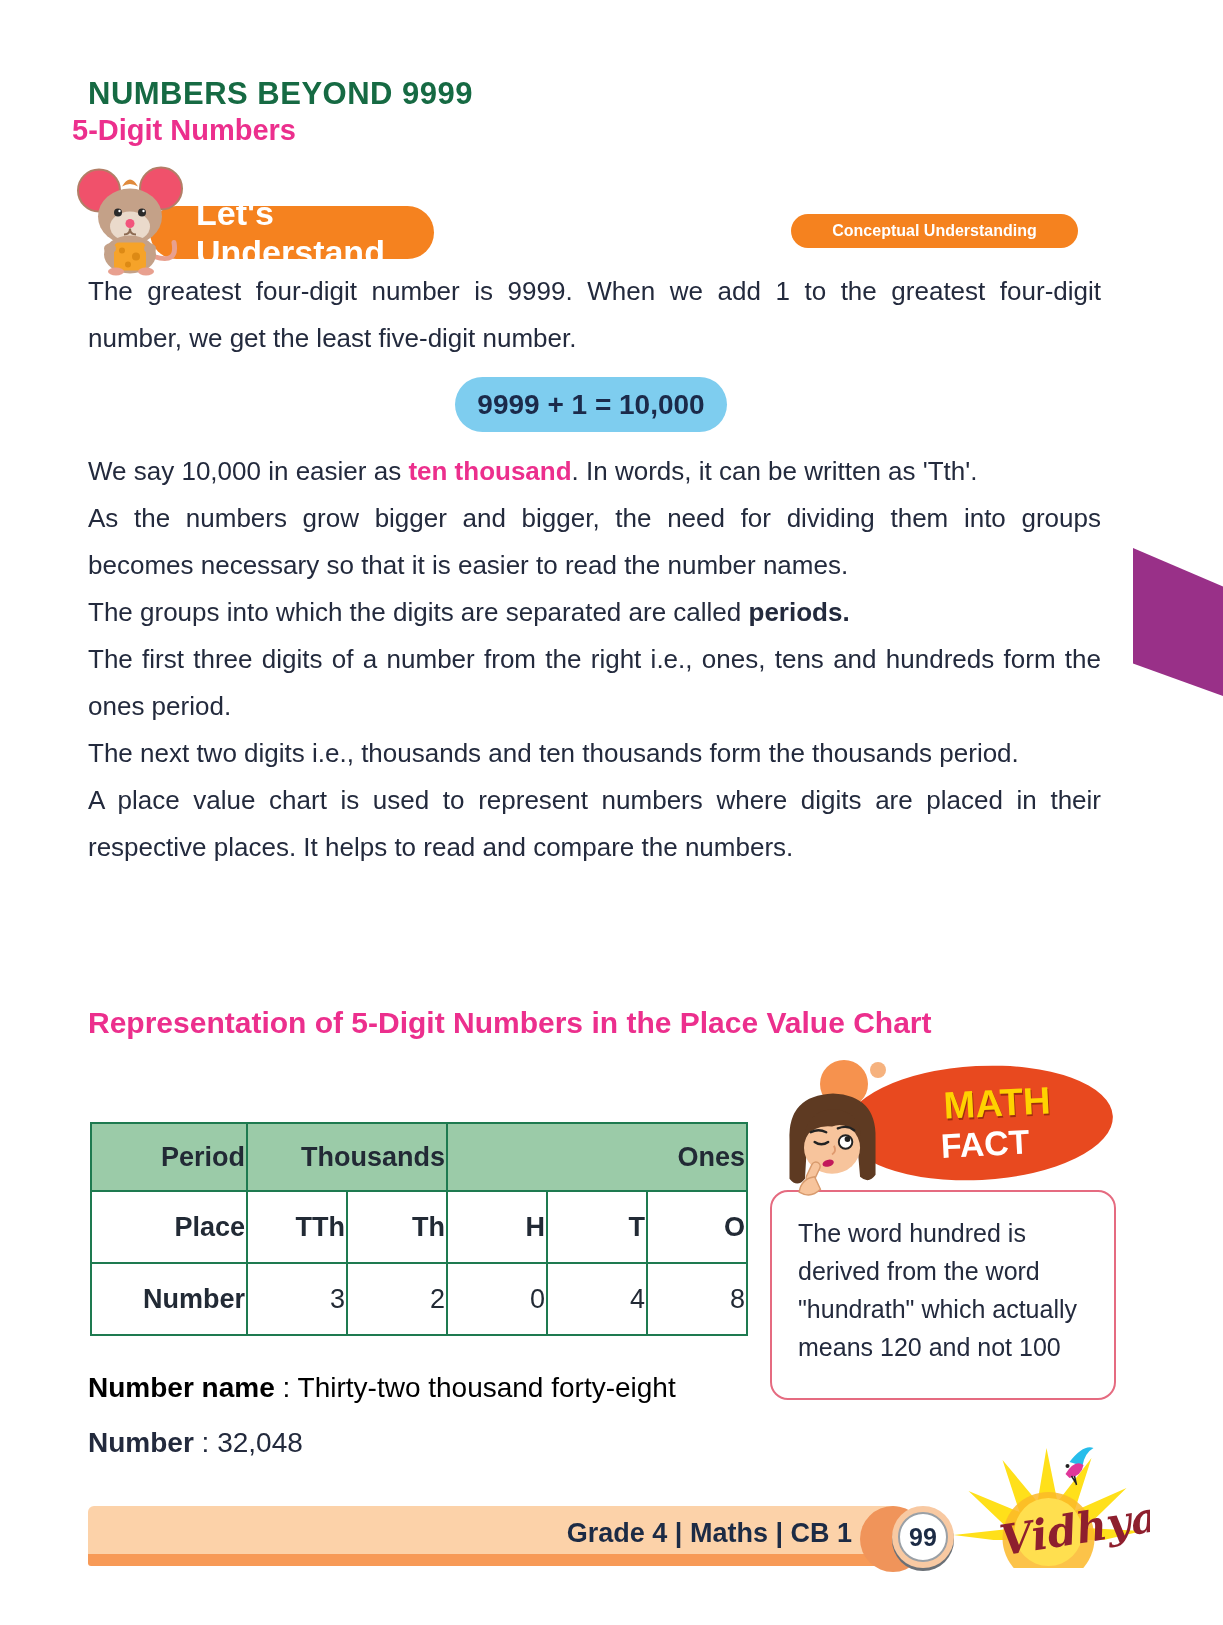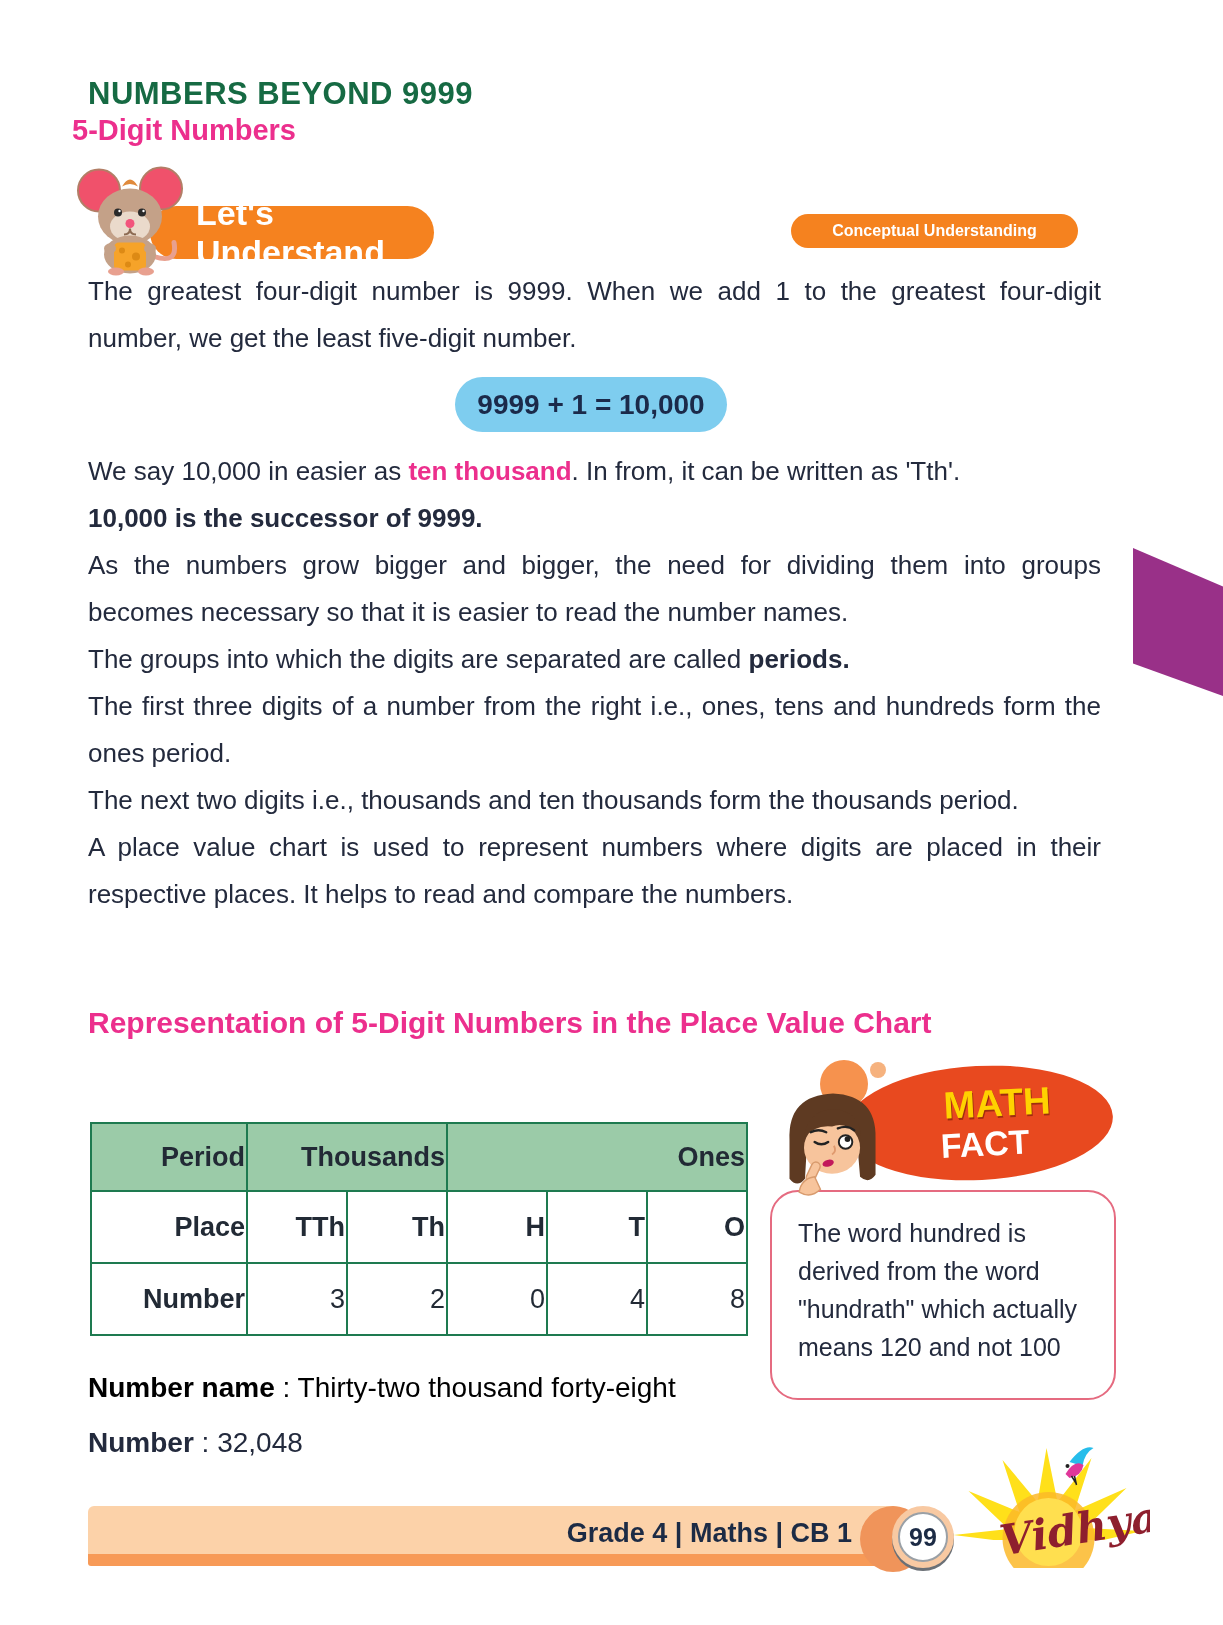--- a/index.html
+++ b/index.html
@@ -62,21 +62,21 @@
   .fact-bubble-accent{left:820px;top:1060px;width:48px;height:48px;border-radius:50%;background:#F6924E;z-index:1;}
   .fact-bubble-dot{left:870px;top:1062px;width:16px;height:16px;border-radius:50%;background:#F6B27E;z-index:1;}
   .fact-oval{
     left:845px;top:1066px;width:268px;height:114px;background:#E8491F;border-radius:50%;
     transform:rotate(-3deg);z-index:2;display:flex;flex-direction:column;align-items:center;justify-content:center;
   }
   .fact-word1{color:#FFD200;font-size:38px;font-weight:800;line-height:1;margin-left:38px;text-shadow:1px 2px 0 #9E2D10;}
   .fact-word2{color:#ffffff;font-size:34px;font-weight:800;line-height:1;margin-top:4px;margin-left:10px;}
   .woman-svg{left:758px;top:1082px;width:150px;height:145px;z-index:3;}
   .fact-box{
-    left:770px;top:1190px;width:346px;height:210px;background:#fff;border:2px solid #E56B80;border-radius:28px;
+    left:770px;top:1190px;width:346px;height:210px;background:#fff;border:2px solid #E56B80;border-radius:18px;
     box-sizing:border-box;padding:22px 16px 0 26px;font-size:25px;line-height:38px;color:#232A3D;z-index:0;
   }
 
   
   .result-line1{left:88px;top:1372px;font-size:28px;color:#000000;}
   .result-line2{left:88px;top:1427px;font-size:28px;color:#232A3D;}
 
   
   .footer-bar{left:88px;top:1506px;width:828px;height:60px;background:#FCD2A9;border-radius:6px 24px 24px 6px;z-index:1;}
   .footer-bar-strip{position:absolute;left:0;bottom:0;width:100%;height:12px;background:#F79A57;border-radius:0 0 24px 6px;}
@@ -132,22 +132,21 @@
     <span>Conceptual Understanding</span>
   </div>
 
   <div class="abs bodytext intro">The greatest four-digit number is 9999. When we add 1 to the greatest four-digit number, we get the least five-digit number.</div>
 
   <div class="abs equation">
     <span>9999 + 1 = 10,000</span>
   </div>
 
   <div class="abs bodytext maintext">
-    <p class="nowrap"><span>We say 10,000 in easier as </span><span class="pink-bold">ten thousand</span><span>. In from, it can be written as 'Tth'.</span></p>
-    <p class="bold nowrap">10,000 is the successor of 9999.</p>
+    <p class="nowrap"><span>We say 10,000 in easier as </span><span class="pink-bold">ten thousand</span><span>. In words, it can be written as 'Tth'.</span></p>
     <p>As the numbers grow bigger and bigger, the need for dividing them into groups becomes necessary so that it is easier to read the number names.</p>
     <p class="nowrap"><span> The groups into which the digits are separated are called </span><span class="bold">periods.</span></p>
     <p>The first three digits of a number from the right i.e., ones, tens and hundreds form the ones period.</p>
     <p>The next two digits i.e., thousands and ten thousands form the thousands period.</p>
     <p>A place value chart is used to represent numbers where digits are placed in their respective places. It helps to read and compare the numbers.</p>
   </div>
 
   <div class="abs purple-accent"></div>
 
   <div class="abs section-heading">Representation of 5-Digit Numbers in the Place Value Chart</div>

